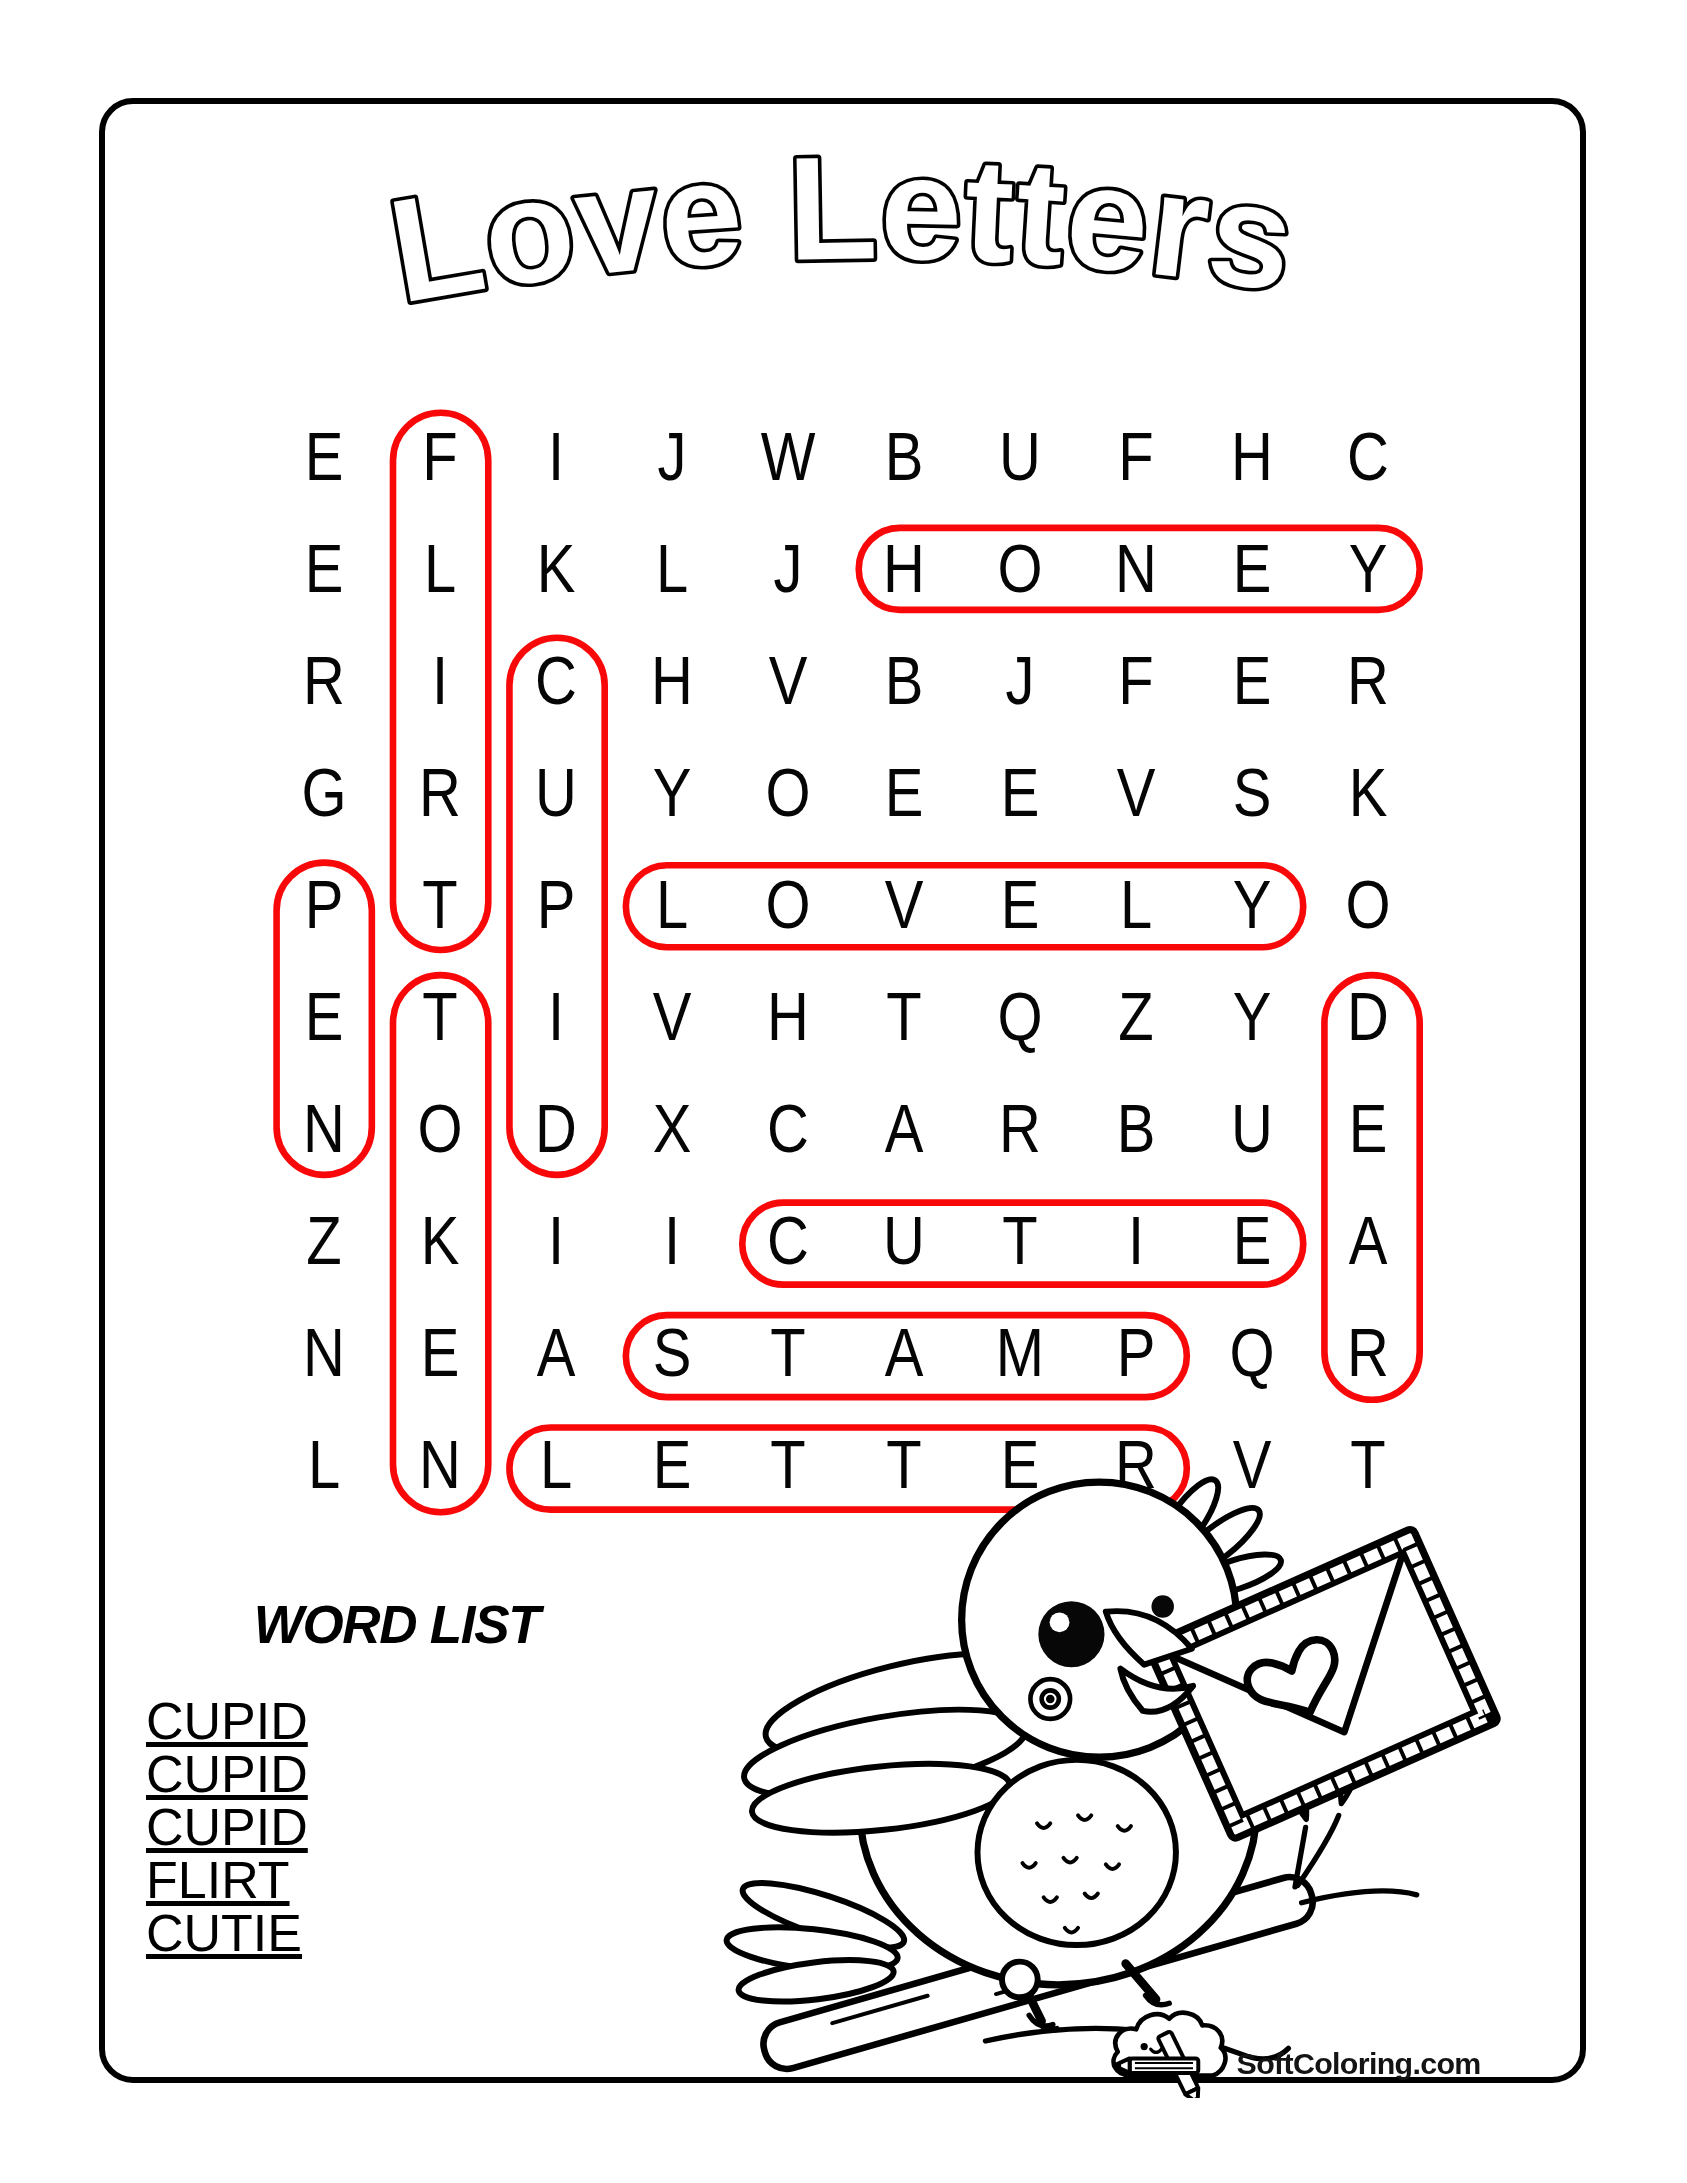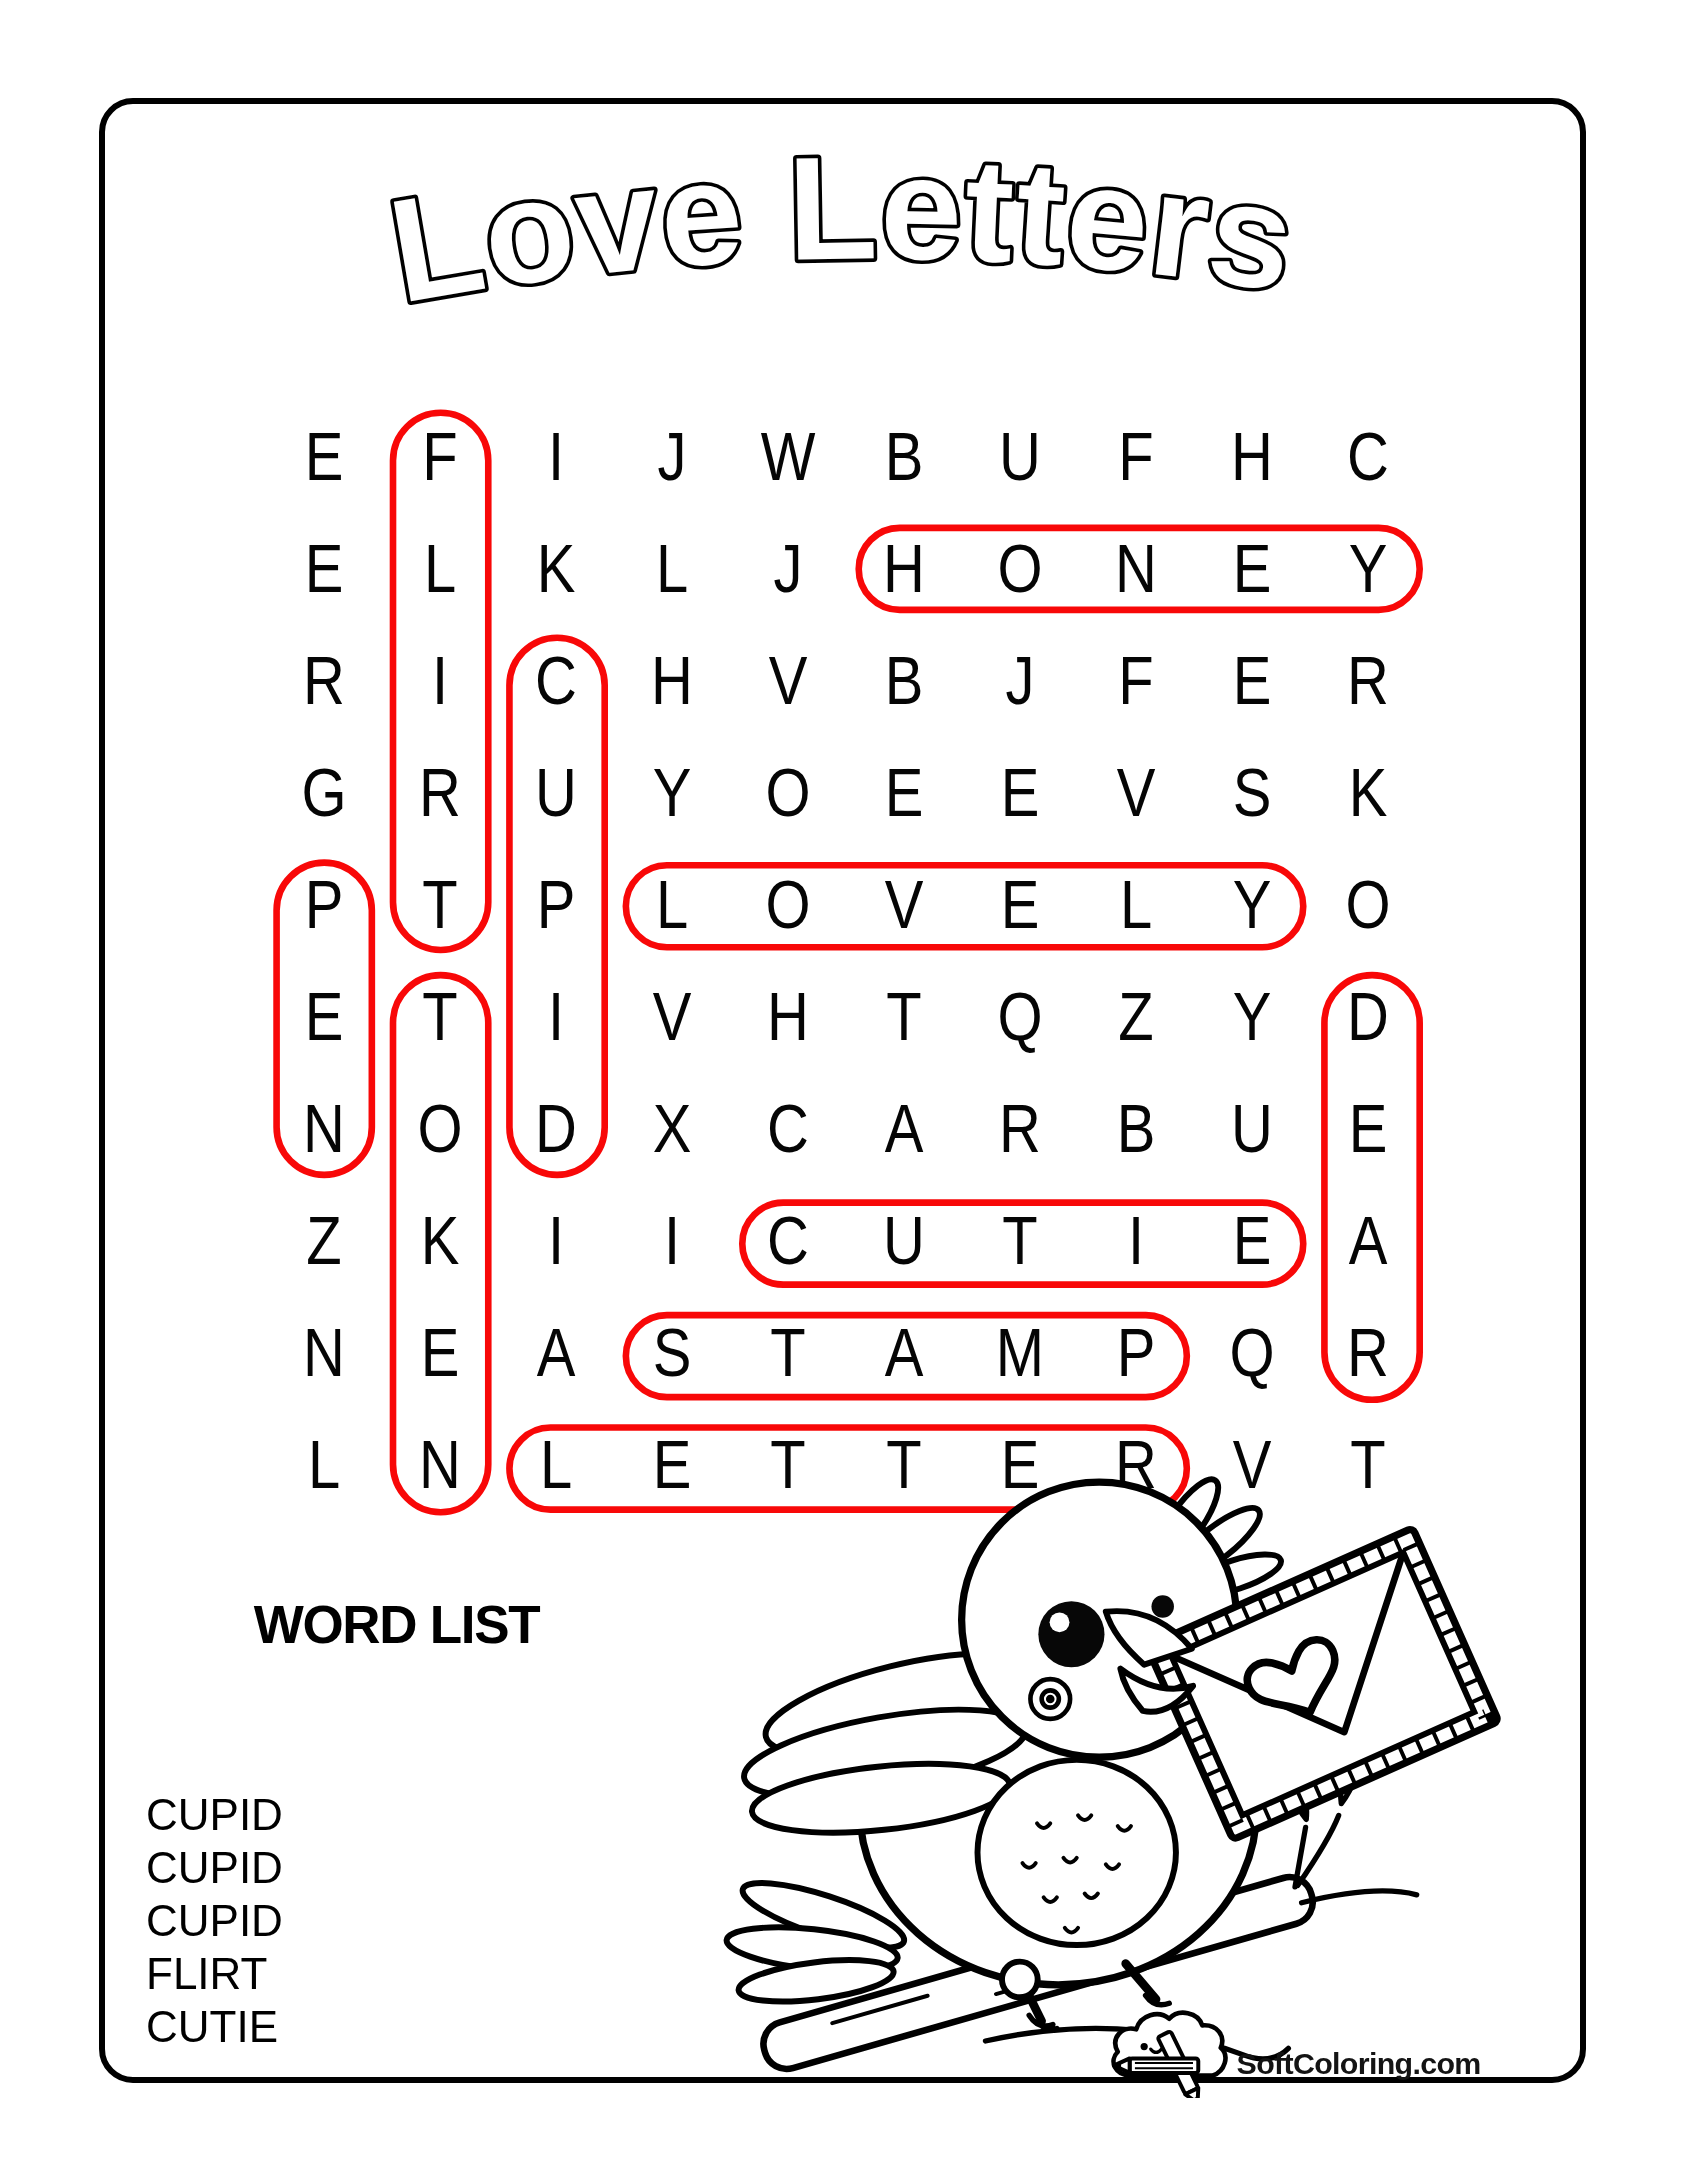--- a/index.html
+++ b/index.html
@@ -21,23 +21,23 @@
     position:absolute;left:266px;top:400px;
     display:grid;grid-template-columns:repeat(10,116px);grid-auto-rows:112px;
   }
   .cell{
     display:flex;align-items:center;justify-content:center;
     font-size:69px;line-height:1;color:#050505;transform:scaleX(.84);
   }
   #capsule-layer{position:absolute;left:0;top:0;pointer-events:none;}
   .wl-heading{
     position:absolute;left:251px;top:1594px;width:291px;text-align:center;
-    font-weight:bold;font-size:53px;letter-spacing:-1.3px;white-space:nowrap;
-  }
-  .wl-col{position:absolute;top:1788px;font-size:44px;line-height:53px;}
+    font-weight:bold;font-size:53px;letter-spacing:-1.3px;white-space:nowrap;font-style:italic;
+  }
+  .wl-col{position:absolute;top:1695px;font-size:52px;line-height:53px;text-decoration:underline;}
   #wl-col-1{left:146px;}
   #wl-col-2{left:470px;}
   #illustration-svg{position:absolute;left:701px;top:1449px;}
   #logo-svg{position:absolute;left:1100px;top:1999px;}
   #logo-svg text{
     font-family:"Liberation Sans",sans-serif;font-weight:bold;fill:#141414;
     letter-spacing:-1px;
   }
 </style>
 </head>

